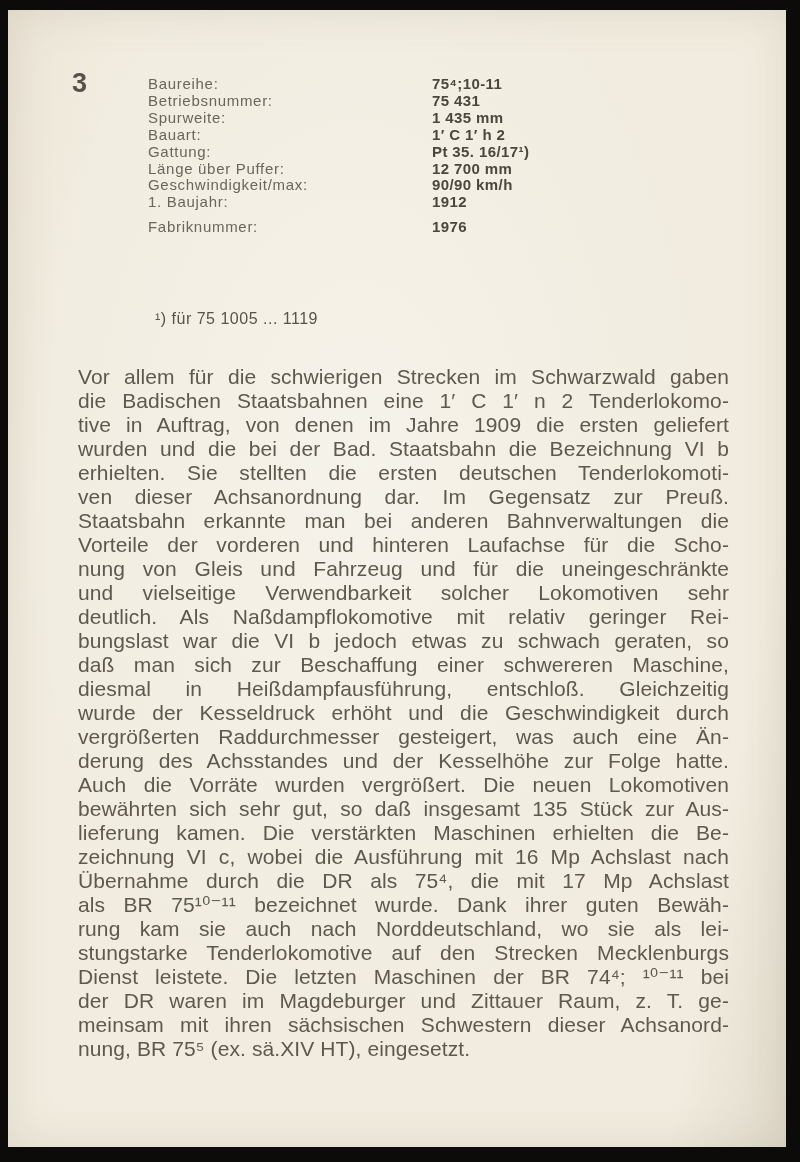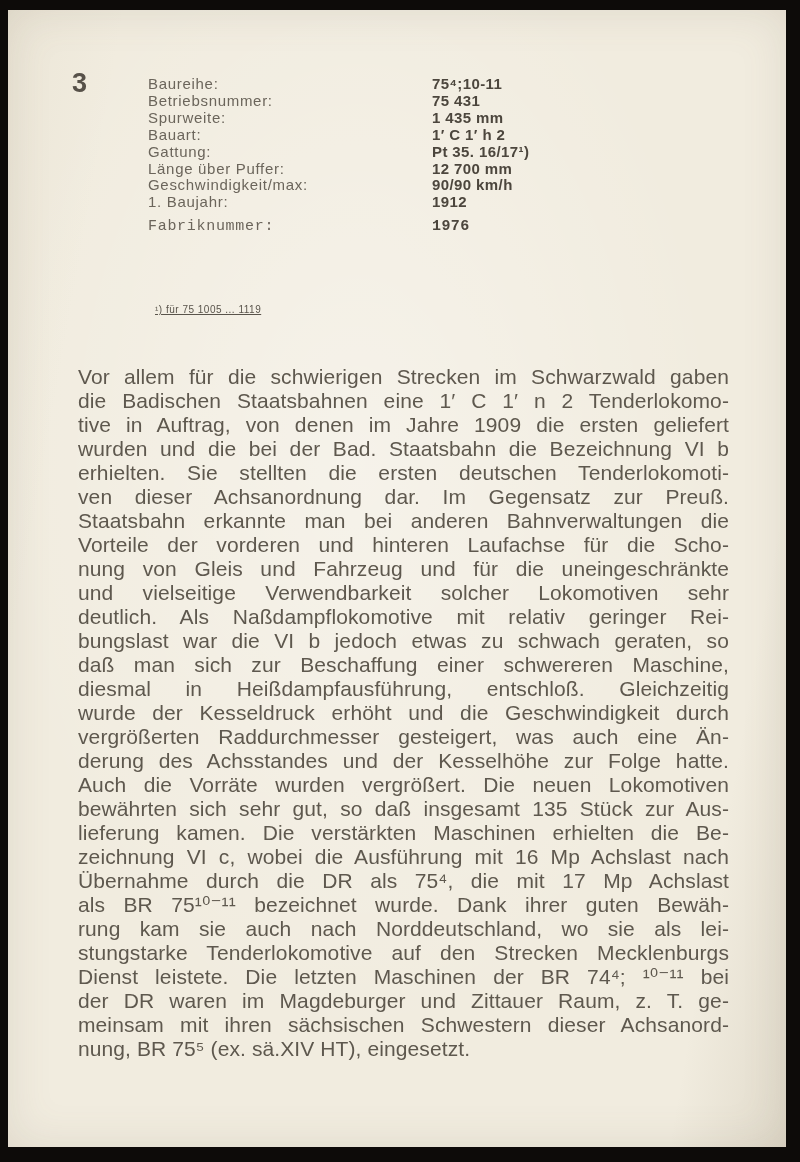--- a/index.html
+++ b/index.html
@@ -41,41 +41,40 @@
     left: 140px;
     top: 66px;
     right: 30px;
   }
   .spec-row {
     display: flex;
     align-items: flex-end;
     line-height: 16.9px;
     font-size: 15px;
   }
-  .spec-row.spaced { margin-top: 8px; font-family: Liberation Mono, monospace; }
+  .spec-row.spaced { margin-top: 8px; }
   .spec-label {
     flex: 0 0 284px;
     color: #6b655b;
     letter-spacing: 0.7px;
   }
   .spec-value {
     color: #4c463d;
     font-weight: 700;
     letter-spacing: 0.4px;
     white-space: nowrap;
   }
   .spec-value .value-line { line-height: 16.9px; }
   .footnote {
     position: absolute;
     left: 147px;
-    top: 294px;
-    font-size: 10px;
+    top: 300px;
+    font-size: 16px;
     color: #59544b;
     letter-spacing: 0.5px;
-    text-decoration: underline;
   }
   .article {
     position: absolute;
     left: 70px;
     top: 355px;
     width: 651px;
     font-size: 21px;
     color: #5e584e;
     letter-spacing: 0.1px;
   }

